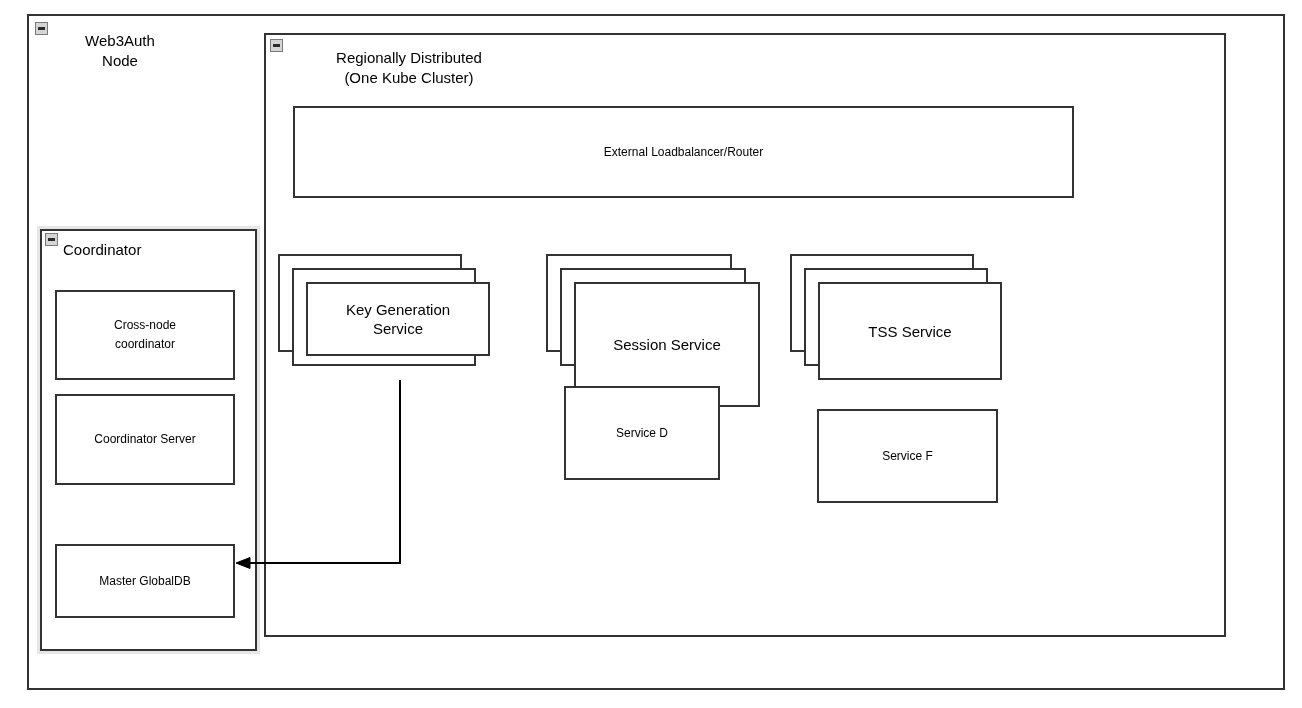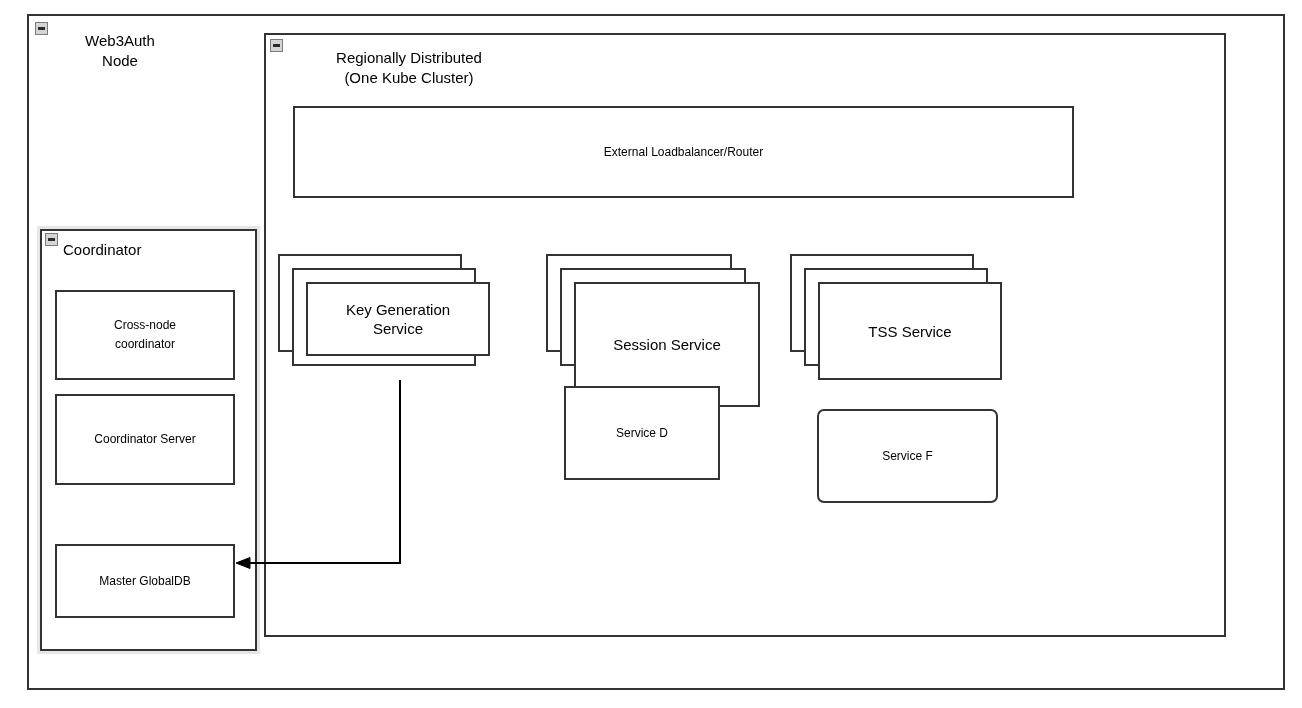--- a/index.html
+++ b/index.html
@@ -165,21 +165,21 @@
     <div class="layer l2" style="width:184px; height:98px;"></div>
     <div class="layer l3" style="width:184px; height:98px;">
       <span style="white-space:pre-line;">TSS Service</span>
     </div>
   </div>
 
   <div class="node-box" style="left:564px; top:386px; width:156px; height:94px;">
     <span>Service D</span>
   </div>
 
-  <div class="node-box" style="left:817px; top:409px; width:181px; height:94px;border-radius:7px;">
+  <div class="node-box" style="left:817px; top:409px; width:181px; height:94px;">
     <span>Service F</span>
   </div>
 
   <div class="halo" style="left:37px; top:226px; width:223px; height:428px;"></div>
 
   <div class="frame" style="left:40px; top:229px; width:217px; height:422px;"></div>
 
   <div class="collapse-icon" style="left:45px; top:233px;">
     <span class="bar"></span>
   </div>

